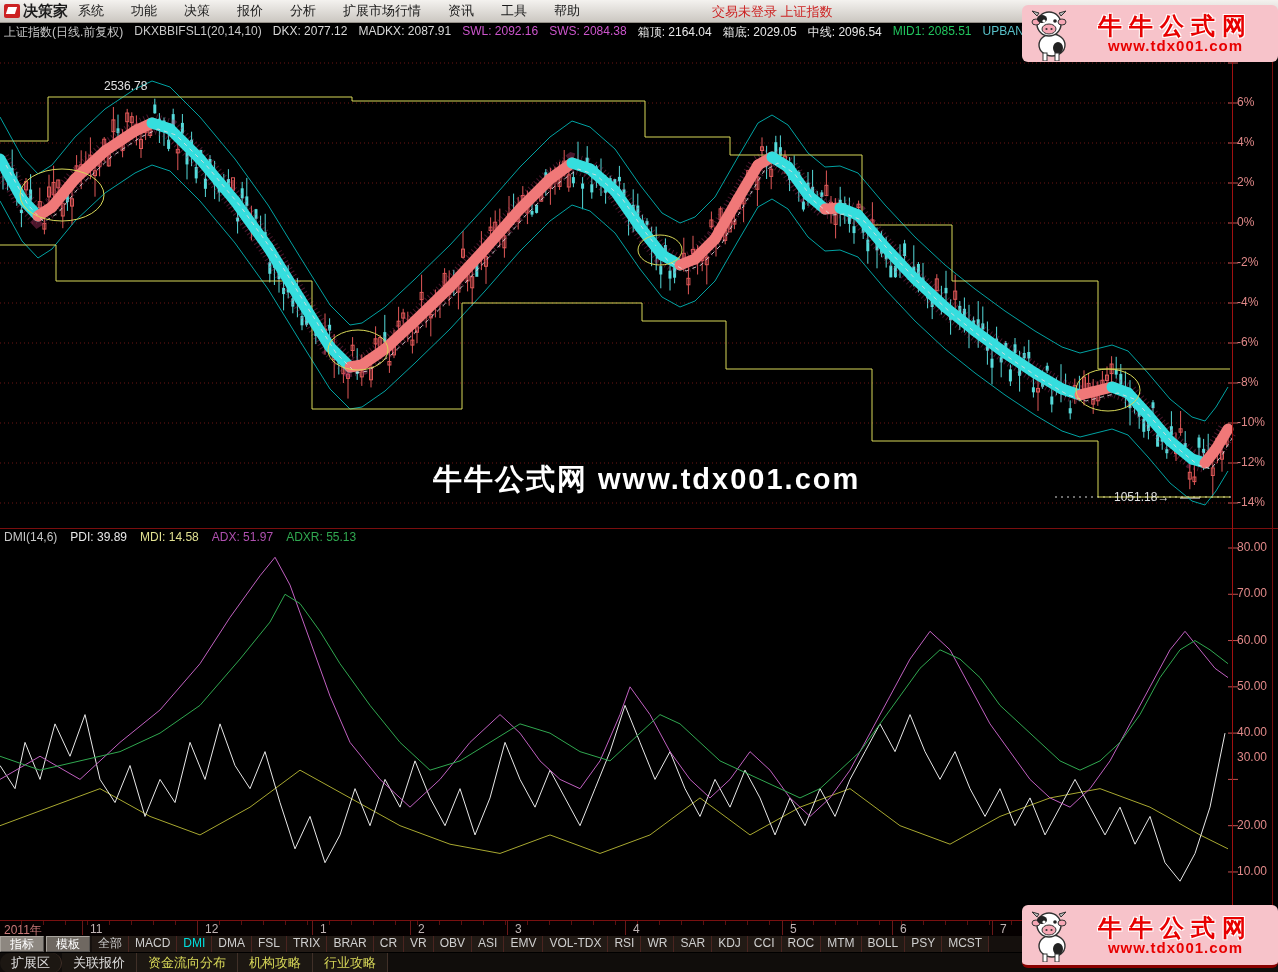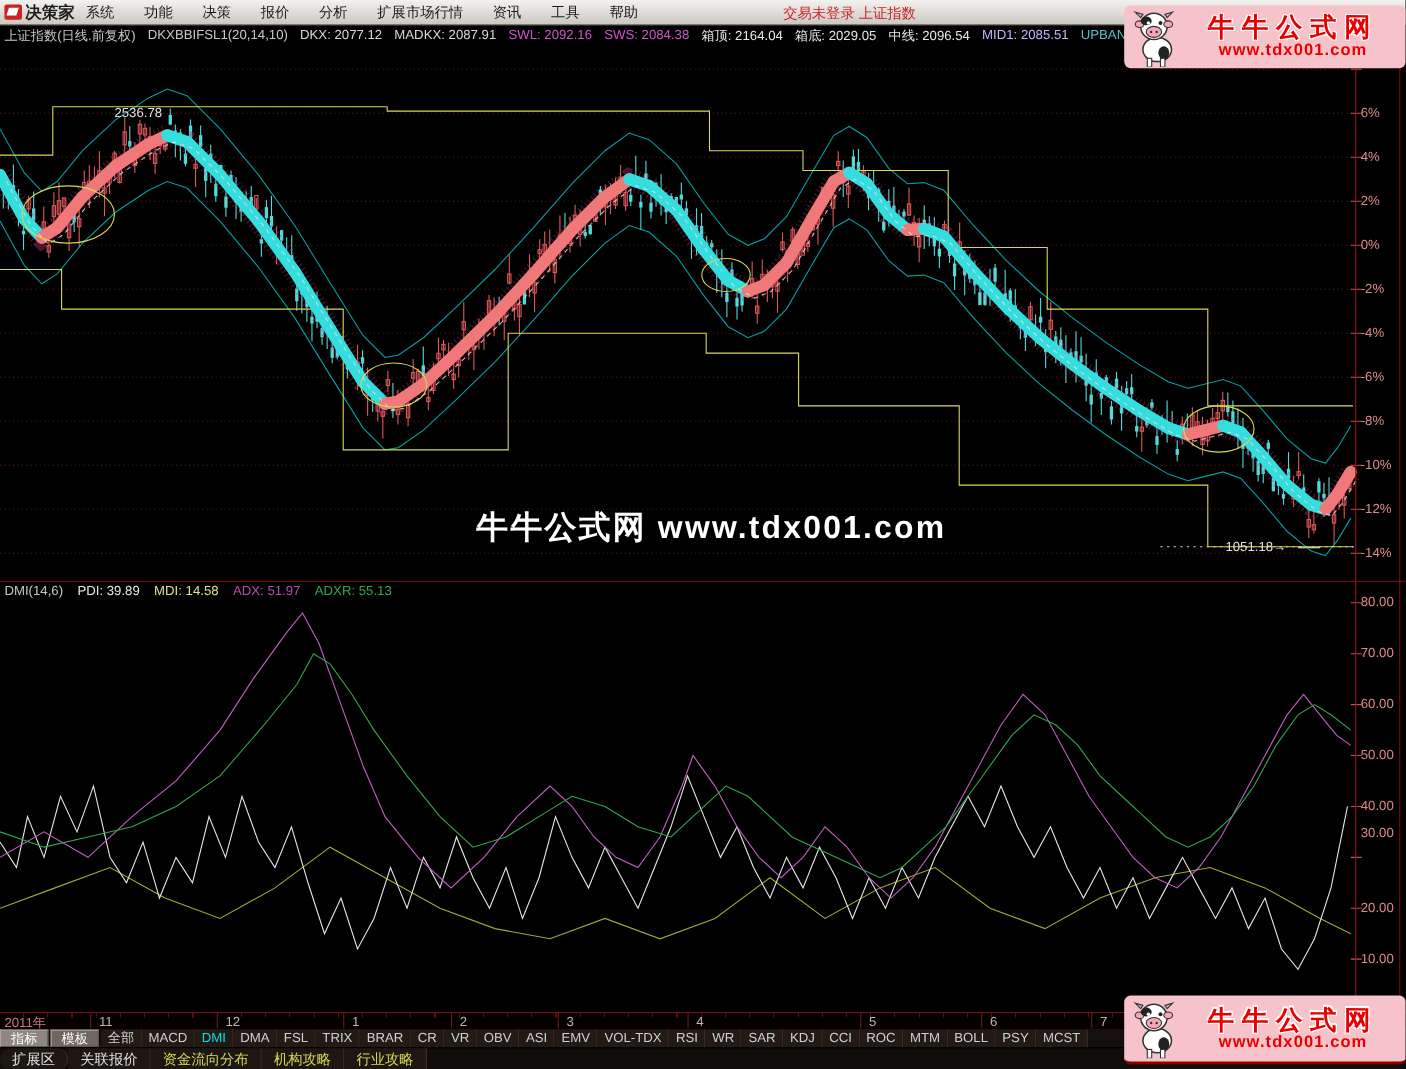--- a/index.html
+++ b/index.html
@@ -88,21 +88,21 @@
   <div class="titlebar">
     <span style="color:#c8c8c8">上证指数(日线.前复权)</span>
     <span style="color:#c8c8c8">DKXBBIFSL1(20,14,10)</span>
     <span style="color:#d8d8d8">DKX: 2077.12</span>
     <span style="color:#d8d8d8">MADKX: 2087.91</span>
     <span style="color:#cc55cc">SWL: 2092.16</span>
     <span style="color:#cc55cc">SWS: 2084.38</span>
     <span style="color:#e8e8e8">箱顶: 2164.04</span>
     <span style="color:#e8e8e8">箱底: 2029.05</span>
     <span style="color:#e8e8e8">中线: 2096.54</span>
-    <span style="color:#c4b5fd">MID1: 2085.51</span>
+    <span style="color:#22c55e">MID1: 2085.51</span>
     <span style="color:#58c0c8">UPBAND: 2134</span>
   </div>
 
   <svg id="mainChart" class="main-chart-svg" width="1278" height="488" viewBox="0 0 1278 488">
       <line x1="0" y1="23" x2="1232" y2="23" stroke="#6e1414" stroke-width="1" stroke-dasharray="1 3"></line>
       <line x1="1228" y1="23" x2="1238" y2="23" stroke="#c05050" stroke-width="1"></line>
       <line x1="0" y1="63" x2="1232" y2="63" stroke="#6e1414" stroke-width="1" stroke-dasharray="1 3"></line>
       <line x1="1228" y1="63" x2="1238" y2="63" stroke="#c05050" stroke-width="1"></line>
       <line x1="0" y1="103" x2="1232" y2="103" stroke="#6e1414" stroke-width="1" stroke-dasharray="1 3"></line>
       <line x1="1228" y1="103" x2="1238" y2="103" stroke="#c05050" stroke-width="1"></line>
@@ -748,21 +748,21 @@
 
   <div class="dmi-header">
     <span style="color:#c8c8c8">DMI(14,6)</span>
     <span style="color:#e8e8e8">PDI: 39.89</span>
     <span style="color:#e0e090">MDI: 14.58</span>
     <span style="color:#b050b0">ADX: 51.97</span>
     <span style="color:#30a850">ADXR: 55.13</span>
   </div>
 
   <div class="watermark">牛牛公式网 www.tdx001.com</div>
-  <div class="anno" style="left:104px;top:95px">2536.78</div>
+  <div class="anno" style="left:104px;top:79px">2536.78</div>
   <div class="anno" style="left:1114px;top:490px">1051.18→</div>
 
   <div class="timeline" id="timelineRow">
       <span class="tl-label" style="left: 4px; color: rgb(200, 120, 120);">2011年</span>
       <span class="tl-tick" style="left: 82px;"></span>
       <span class="tl-label" style="left: 90px; color: rgb(192, 180, 180);">11</span>
       <span class="tl-tick" style="left: 197px;"></span>
       <span class="tl-label" style="left: 205px; color: rgb(192, 180, 180);">12</span>
       <span class="tl-tick" style="left: 312px;"></span>
       <span class="tl-label" style="left: 320px; color: rgb(192, 180, 180);">1</span>

